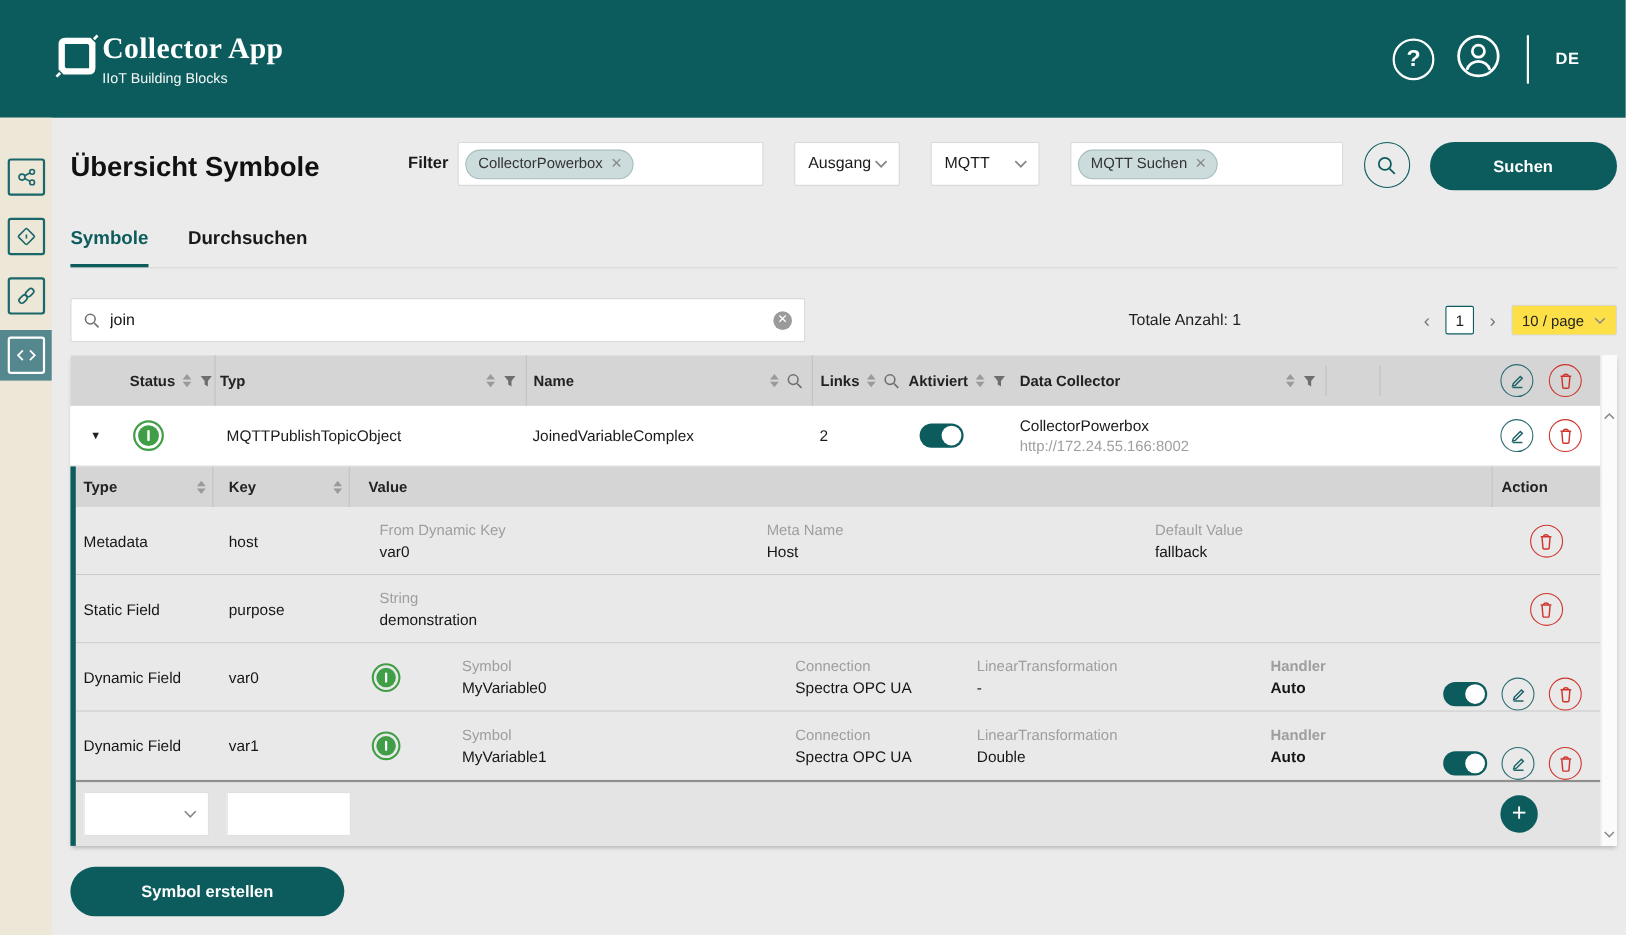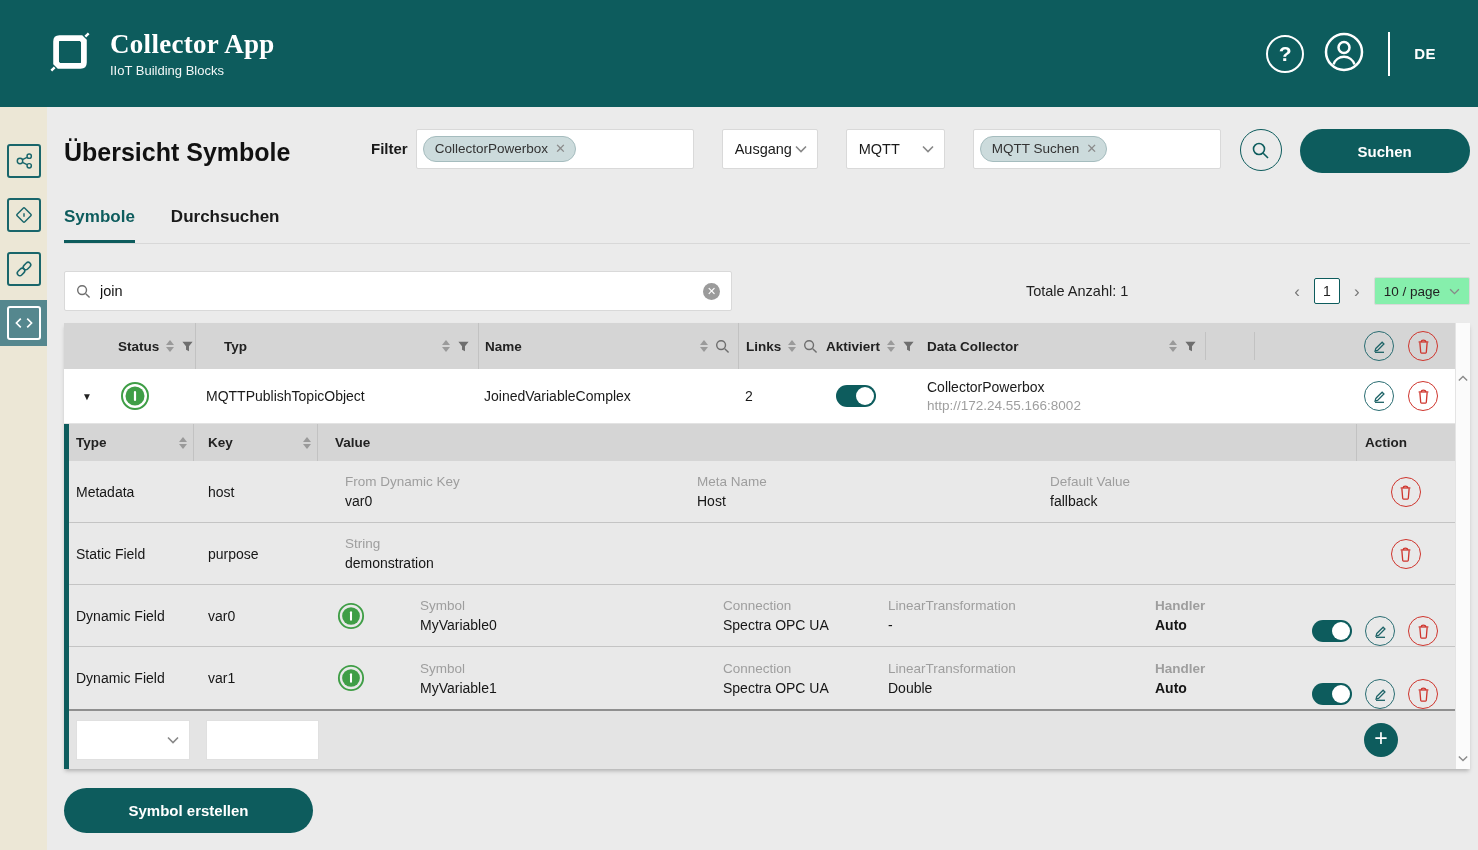--- a/index.html
+++ b/index.html
@@ -2,21 +2,21 @@
 <html><head>
 <meta charset="utf-8">
 <style>
   * { box-sizing: border-box; margin: 0; padding: 0; }
   html,body { width:1478px; height:850px; overflow:hidden; }
   body { font-family:"Liberation Sans","DejaVu Sans",sans-serif; background:#ebebeb; color:#1a1a1a; }
   button { font-family:inherit; cursor:pointer; }
 
   
   .hdr { height:107px; background:#0d5c5d; display:flex; align-items:center; color:#fff; }
-  .logo-wrap { margin-left:47px; display:flex; align-items:center; gap:17px; }
+  .logo-wrap { margin-left:47px; display:flex; align-items:center; }
   .app-title { font-family:"Liberation Serif","DejaVu Serif",serif; font-size:27px; font-weight:bold; letter-spacing:.3px; }
   .app-sub { font-size:13px; margin-top:3px; opacity:.95; }
   .hdr-right { margin-left:auto; margin-right:42px; display:flex; align-items:center; gap:20px; }
   .hicon { width:38px; height:38px; border:2.5px solid #fff; border-radius:50%; display:flex; align-items:center; justify-content:center; font-size:21px; font-weight:bold; background:transparent; color:#fff; }
   .hdr-div { width:2px; height:44px; background:#fff; margin:0 4px; }
   .lang { font-size:15px; font-weight:bold; letter-spacing:.5px; }
 
   
   .app-body { display:flex; height:743px; }
   .sb { width:47px; background:#ece7d6; padding-top:31px; display:flex; flex-direction:column; align-items:center; }
@@ -50,30 +50,30 @@
 
   
   .toolbar { margin-top:27px; width:1406px; display:flex; align-items:center; justify-content:space-between; }
   .searchbox { width:668px; height:40px; background:#fff; border:1px solid #d9d9d9; border-radius:2px; display:flex; align-items:center; gap:9px; padding:0 11px; }
   .searchbox input { flex:1; border:none; outline:none; font-size:14.5px; font-family:inherit; background:transparent; color:#111; }
   .clear-ic { width:17px; height:17px; border-radius:50%; background:#9b9b9b; color:#fff; font-size:11px; line-height:17px; text-align:center; cursor:pointer; }
   .pager { display:flex; align-items:center; gap:12px; font-size:14.5px; color:#222; }
   .total { margin-right:152px; }
   .pchev { color:#777; font-size:17px; background:none; border:none; line-height:1; padding:0 2px; }
   .pagebox { width:26px; height:26px; border:1.5px solid #0d5c5d; border-radius:2px; background:#fff; display:flex; align-items:center; justify-content:center; font-size:14px; }
-  .sizesel { height:28px; background:#86efac; border:1px solid #d9d9d9; border-radius:2px; display:flex; align-items:center; gap:9px; padding:0 9px; font-size:13.5px; cursor:pointer; }
+  .sizesel { height:28px; background:#fde047; border:1px solid #d9d9d9; border-radius:2px; display:flex; align-items:center; gap:9px; padding:0 9px; font-size:13.5px; cursor:pointer; }
 
   
   .tblwrap { margin-top:12px; width:1406px; position:relative; padding-right:15px; background:#fff; box-shadow:0 3px 4px -1px rgba(0,0,0,.25); }
   .thead { height:46px; background:#d5d5d5; display:flex; align-items:center; font-size:13.5px; font-weight:bold; color:#222; }
   .th { display:flex; align-items:center; gap:7px; height:100%; }
   .th .icons { display:flex; align-items:center; gap:7px; }
   .th .icons.right { margin-left:auto; padding-right:8px; }
   .bl { border-left:1px solid #c2c2c2; }
-  .w-exp{width:46px;} .w-st{width:85px;padding-left:8px;} .w-typ{width:283px;padding-left:28px;}
+  .w-exp{width:46px;} .w-st{width:85px;padding-left:8px;} .w-typ{width:283px;padding-left:4px;}
   .w-nm{width:260px;padding-left:6px;} .w-lk{width:62px;padding-left:7px;} .w-ak{width:112px;padding-left:26px;}
   .w-dc{width:293px;padding-left:15px;} .w-sp{width:50px;} .w-ac{width:200px;}
   .sorter { display:inline-flex; flex-direction:column; gap:2px; }
   .sorter i { display:block; width:0; height:0; border-left:4px solid transparent; border-right:4px solid transparent; }
   .sorter .up { border-bottom:5px solid #9a9a9a; }
   .sorter .dn { border-top:5px solid #9a9a9a; }
   .hact { display:flex; align-items:center; gap:14px; justify-content:flex-end; padding-right:17px; }
 
   .trow { height:55px; background:#fff; display:flex; align-items:center; font-size:14px; border-bottom:1px solid #e3e3e3; }
   .c-exp { width:46px; display:flex; justify-content:center; font-size:10px; color:#222; cursor:pointer; }

